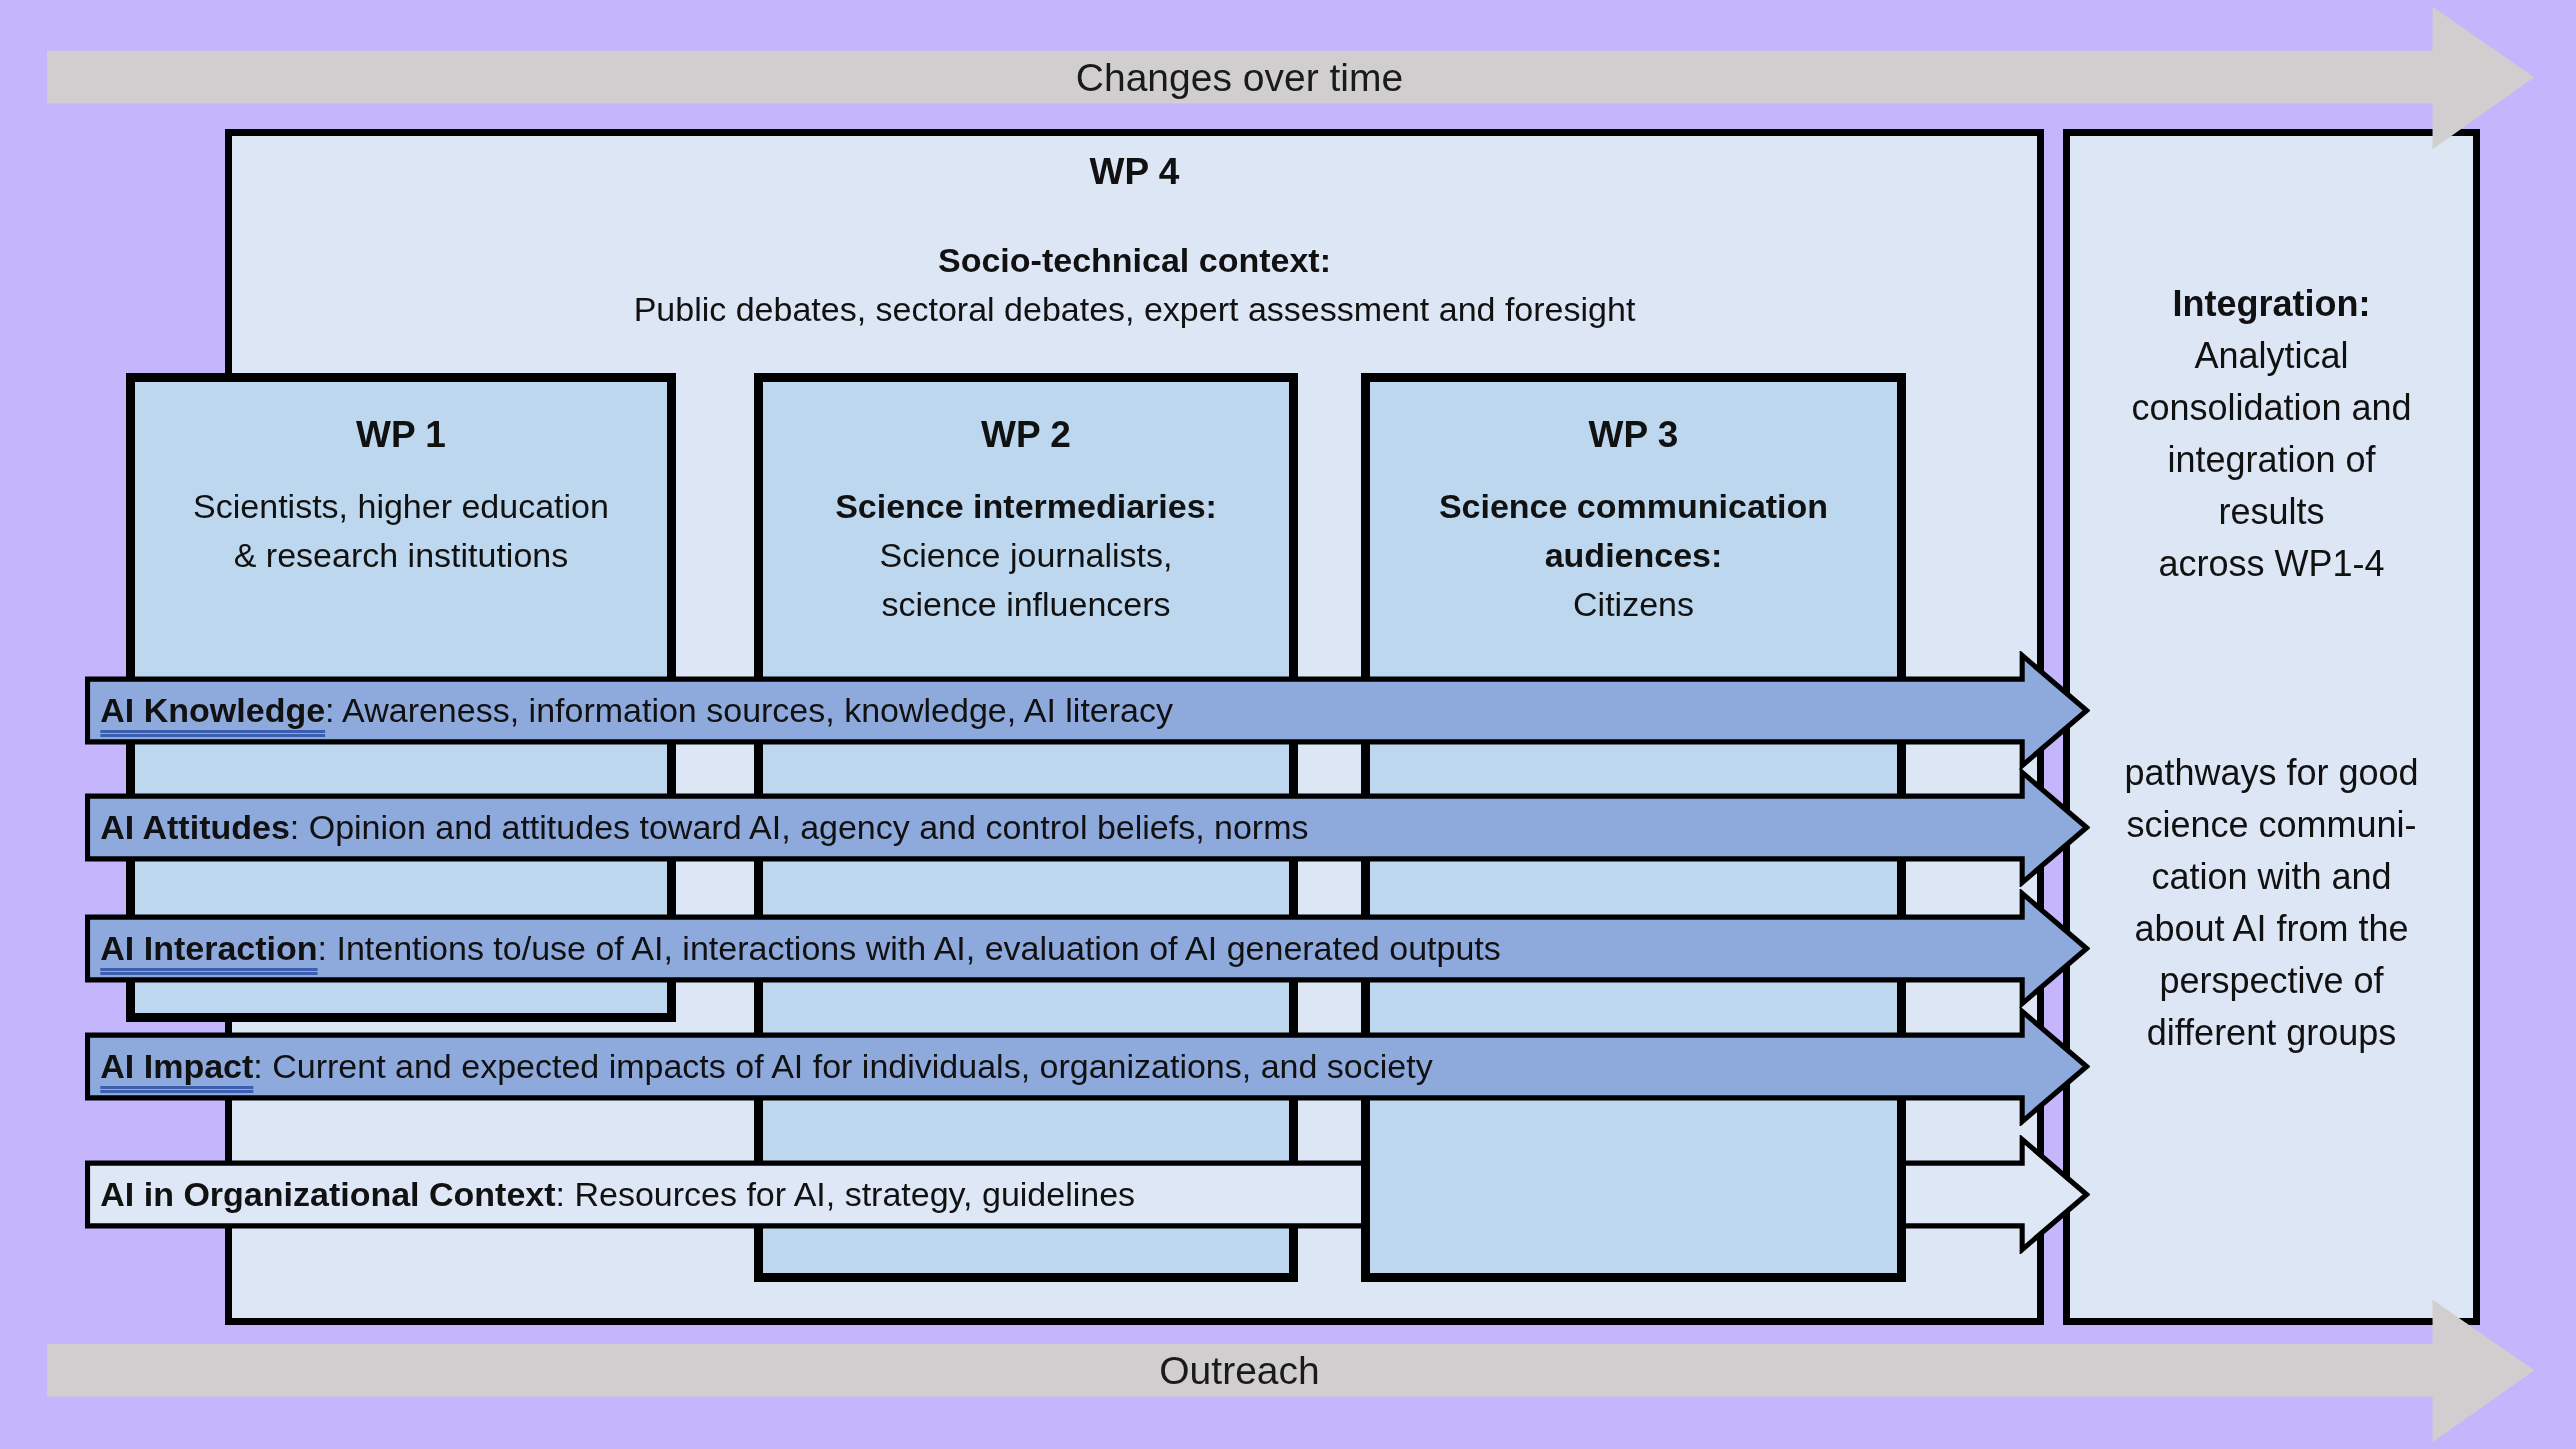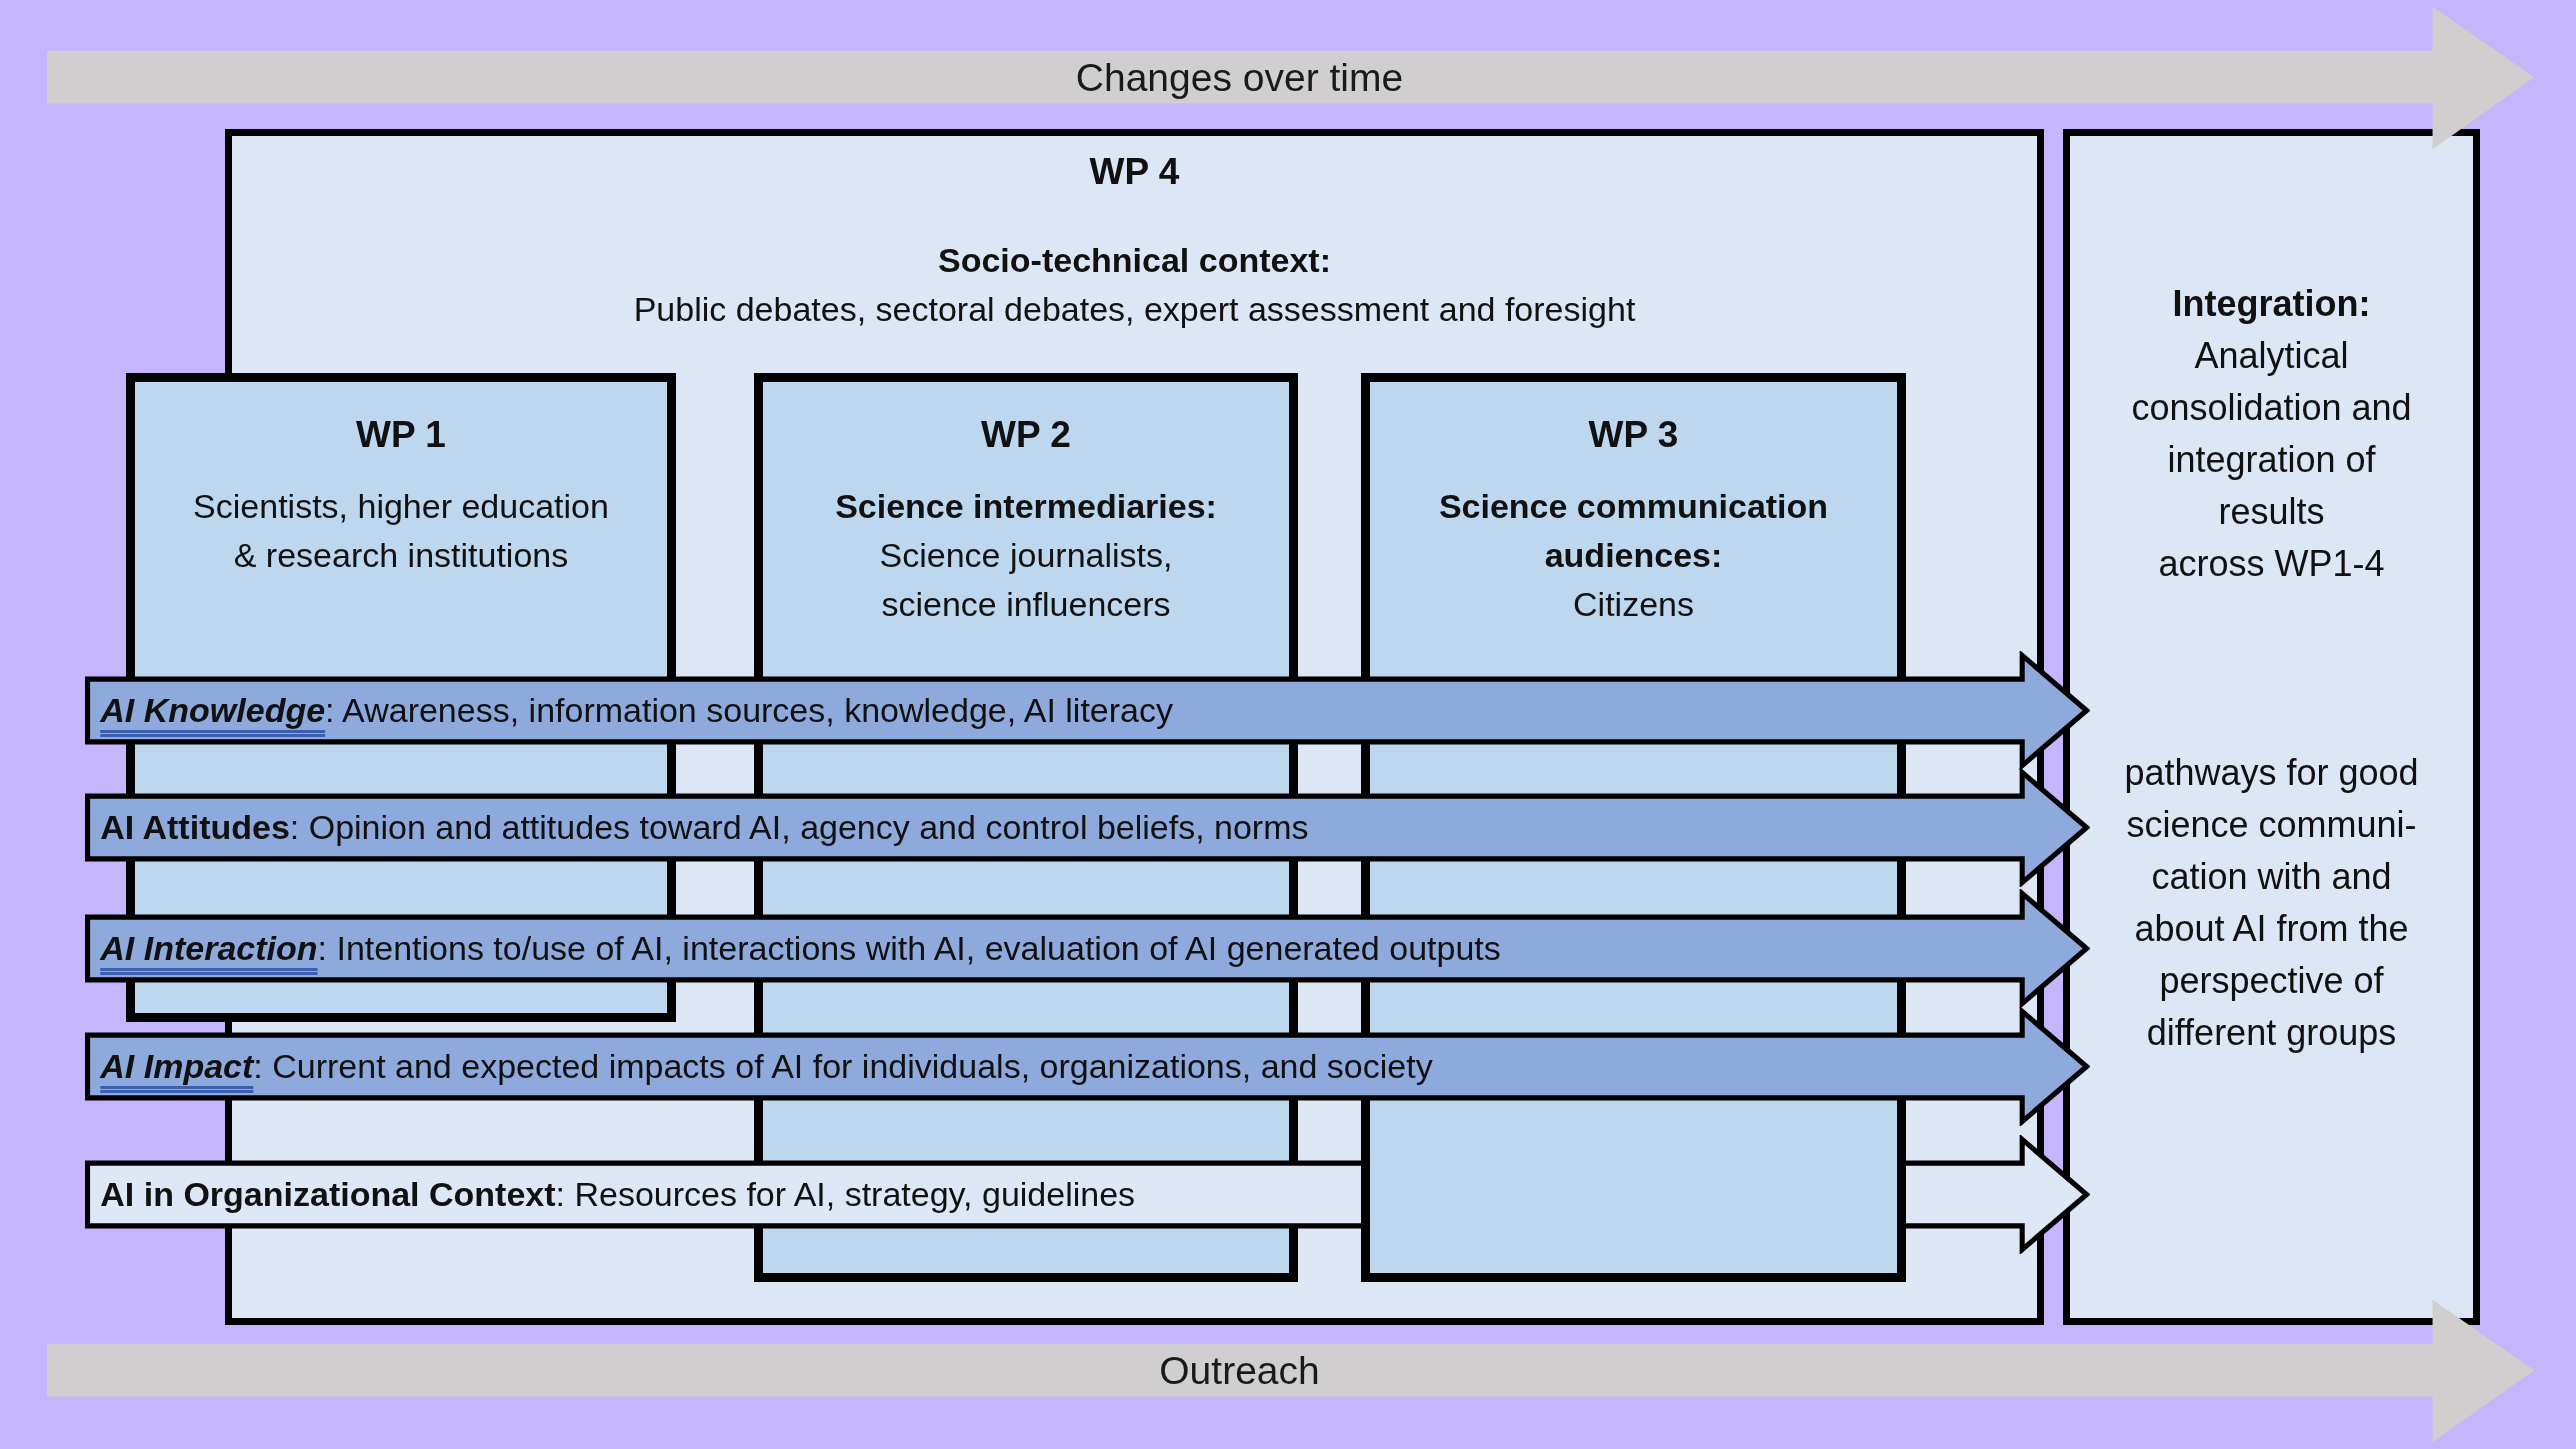--- a/index.html
+++ b/index.html
@@ -44,21 +44,20 @@
   .band-text{
     position:absolute;left:15.3px;top:25.4px;height:68px;line-height:68px;
     font-size:34px;white-space:nowrap;
   }
   .u-dbl{
     text-decoration-line:underline;
     text-decoration-style:double;
     text-decoration-color:var(--underline-blue);
     text-decoration-thickness:2.5px;
     text-underline-offset:7.6px;
-    font-style:italic;
   }
   
   .z1{z-index:1}.z2{z-index:2}.z3{z-index:3}.z4{z-index:4}.z5{z-index:5}.z6{z-index:6}
 </style>
 </head>
 <body>
 
 <div class="page">
 
   <div class="gray-arrow z6" style="left:47px;top:5.1px;">

